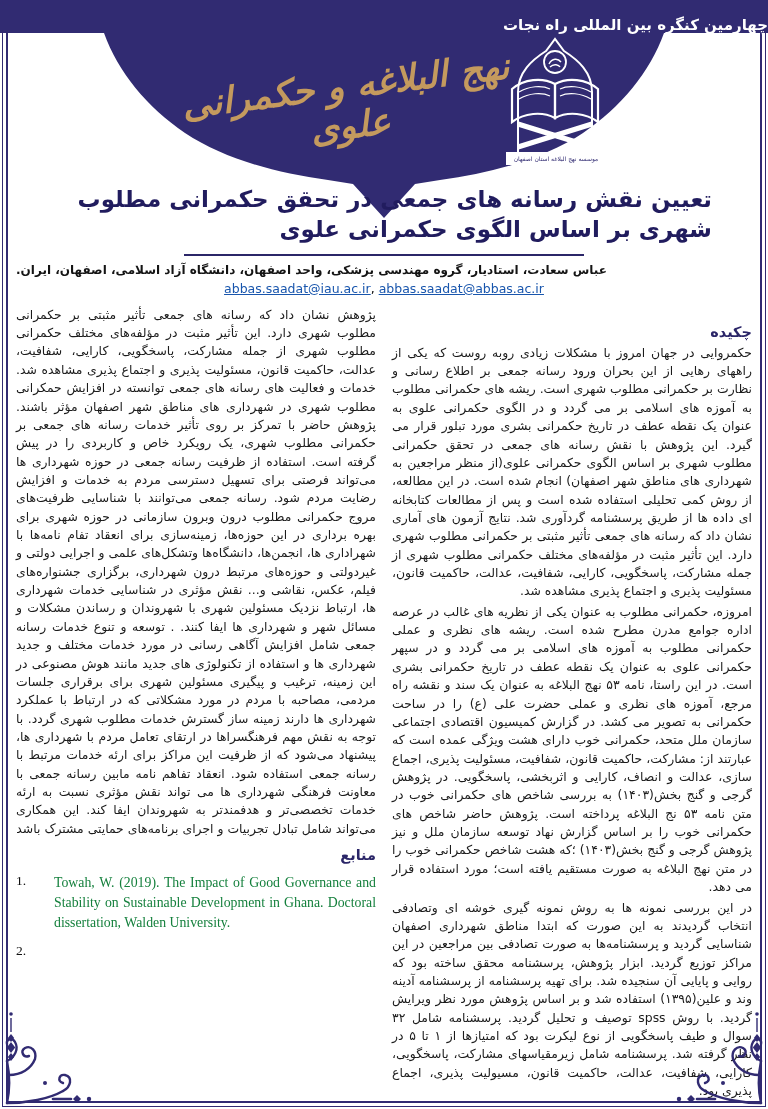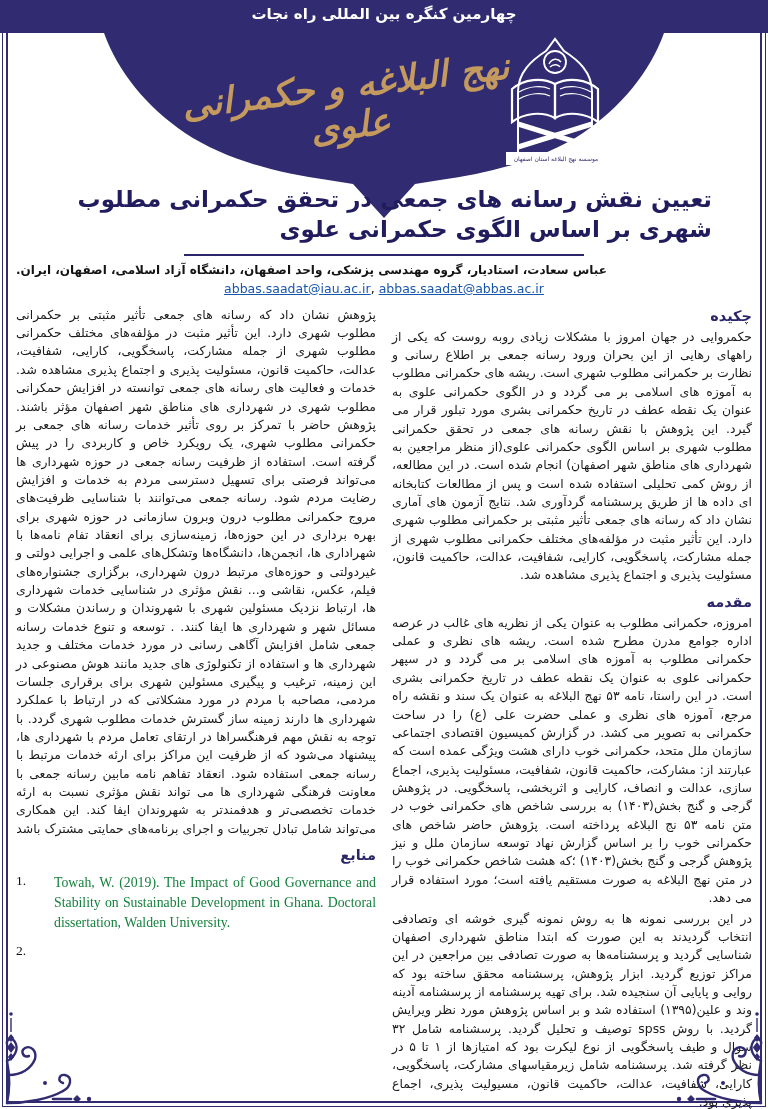--- a/index.html
+++ b/index.html
@@ -6,21 +6,21 @@
   .page{
     position:relative;width:768px;height:1109px;background:#ffffff;
     overflow:hidden;font-family:"DejaVu Sans",sans-serif;direction:rtl;
   }
   
   .frame-a{position:absolute;top:2px;left:2px;right:2px;bottom:2px;border:1px solid #312b72;pointer-events:none;}
   .frame-b{position:absolute;top:6px;left:6px;right:6px;bottom:6px;border:2px solid #312b72;pointer-events:none;}
   
   .banner{position:absolute;top:0;left:0;z-index:1;}
   .bar-title{
-    position:absolute;top:5px;left:0;width:768px;text-align:center;z-index:2;
+    position:absolute;top:16px;left:0;width:768px;text-align:right;z-index:2;
     color:#ffffff;font-weight:bold;font-size:15px;letter-spacing:.3px;
   }
   .calligraphy{
     position:absolute;top:66px;left:138px;width:420px;z-index:2;text-align:center;
     color:#c49a5e;font-size:36px;font-weight:bold;font-style:italic;
     transform:rotate(-7deg);line-height:1.1;
   }
   .logo{position:absolute;top:34px;left:492px;z-index:2;}
   
   .content{position:relative;z-index:2;padding:184px 16px 0 16px;}
@@ -28,21 +28,21 @@
     text-align:right;font-weight:bold;font-size:23px;line-height:1.32;
     color:#211c5e;margin:0 40px;
   }
   .rule{width:400px;height:2px;background:#2b2668;margin:9px auto 7px auto;}
   .authors{text-align:left;font-size:12px;font-weight:bold;color:#141414;margin:0;}
   .emails{text-align:center;font-size:12.5px;margin:4px 0 0 0;direction:ltr;}
   .emails a{color:#1956ad;text-decoration:underline;cursor:pointer;}
   .cols{display:flex;gap:16px;margin-top:10px;}
   .col{flex:1;min-width:0;}
   .sec-h{font-size:14.5px;font-weight:bold;color:#2b2668;margin:9px 0 4px 0;}
-  .sec-h.first{margin-top:2px;}
+  .sec-h.first{margin-top:18px;}
   .body-p{
     font-size:12.4px;line-height:1.48;text-align:justify;text-justify:inter-word;
     color:#1b1b1b;margin:0 0 2px 0;
   }
   .refs{margin-top:6px;}
   .ref{display:flex;gap:12px;direction:ltr;margin:10px 0 0 0;}
   .ref-num{width:26px;flex:none;text-align:left;font-size:13.5px;color:#111;font-family:"Liberation Serif",serif;}
   .ref-body-en{
     flex:1;direction:ltr;text-align:justify;font-family:"Liberation Serif",serif;
     font-size:13.8px;line-height:1.45;color:#15803d;
@@ -96,21 +96,20 @@
     <div class="rule"></div>
     <p class="authors">عباس سعادت، استادیار، گروه مهندسی پزشکی، واحد اصفهان، دانشگاه آزاد اسلامی، اصفهان، ایران.</p>
     <p class="emails"><a>abbas.saadat@iau.ac.ir</a><span>, </span><a>abbas.saadat@abbas.ac.ir</a></p>
 
     <div class="cols">
 
       <div class="col">
         <h3 class="sec-h first">چکیده</h3>
         <p class="body-p">حکمروایی در جهان امروز با مشکلات زیادی روبه روست که یکی از راههای رهایی از این بحران ورود رسانه جمعی بر اطلاع رسانی و نظارت بر حکمرانی مطلوب شهری است. ریشه های حکمرانی مطلوب به آموزه های اسلامی بر می گردد و در الگوی حکمرانی علوی به عنوان یک نقطه عطف در تاریخ حکمرانی بشری مورد تبلور قرار می گیرد. این پژوهش با نقش رسانه های جمعی در تحقق حکمرانی مطلوب شهری بر اساس الگوی حکمرانی علوی(از منظر مراجعین به شهرداری های مناطق شهر اصفهان) انجام شده است. در این مطالعه، از روش کمی تحلیلی استفاده شده است و پس از مطالعات کتابخانه ای داده ها از طریق پرسشنامه گردآوری شد. نتایج آزمون های آماری نشان داد که رسانه های جمعی تأثیر مثبتی بر حکمرانی مطلوب شهری دارد. این تأثیر مثبت در مؤلفه‌های مختلف حکمرانی مطلوب شهری از جمله مشارکت، پاسخگویی، کارایی، شفافیت، عدالت، حاکمیت قانون، مسئولیت پذیری و اجتماع پذیری مشاهده شد.</p>
 
-        <h3 class="sec-h">مقدمه</h3>
         <p class="body-p">امروزه، حکمرانی مطلوب به عنوان یکی از نظریه های غالب در عرصه اداره جوامع مدرن مطرح شده است. ریشه های نظری و عملی حکمرانی مطلوب به آموزه های اسلامی بر می گردد و در سپهر حکمرانی علوی به عنوان یک نقطه عطف در تاریخ حکمرانی بشری است. در این راستا، نامه ۵۳ نهج البلاغه به عنوان یک سند و نقشه راه مرجع، آموزه های نظری و عملی حضرت علی (ع) را در ساحت حکمرانی به تصویر می کشد. در گزارش کمیسیون اقتصادی اجتماعی سازمان ملل متحد، حکمرانی خوب دارای هشت ویژگی عمده است که عبارتند از: مشارکت، حاکمیت قانون، شفافیت، مسئولیت پذیری، اجماع سازی، عدالت و انصاف، کارایی و اثربخشی، پاسخگویی. در پژوهش گرجی و گنج بخش(۱۴۰۳) به بررسی شاخص های حکمرانی خوب در متن نامه ۵۳ نج البلاغه پرداخته است. پژوهش حاضر شاخص های حکمرانی خوب را بر اساس گزارش نهاد توسعه سازمان ملل و نیز پژوهش گرجی و گنج بخش(۱۴۰۳) ؛که هشت شاخص حکمرانی خوب را در متن نهج البلاغه به صورت مستقیم یافته است؛ مورد استفاده قرار می دهد.</p>
 
         <p class="body-p">در این بررسی نمونه ها به روش نمونه گیری خوشه ای وتصادفی انتخاب گردیدند به این صورت که ابتدا مناطق شهرداری اصفهان شناسایی گردید و پرسشنامه‌ها به صورت تصادفی بین مراجعین در این مراکز توزیع گردید. ابزار پژوهش، پرسشنامه محقق ساخته بود که روایی و پایایی آن سنجیده شد. برای تهیه پرسشنامه از پرسشنامه آدینه وند و علین(۱۳۹۵) استفاده شد و بر اساس پژوهش مورد نظر ویرایش گردید. با روش spss توصیف و تحلیل گردید. پرسشنامه شامل ۳۲ سوال و طیف پاسخگویی از نوع لیکرت بود که امتیازها از ۱ تا ۵ در نظر گرفته شد. پرسشنامه شامل زیرمقیاسهای مشارکت، پاسخگویی، کارایی، شفافیت، عدالت، حاکمیت قانون، مسیولیت پذیری، اجماع پذیری بود.</p>
       </div>
 
       <div class="col">
         <p class="body-p">پژوهش نشان داد که رسانه های جمعی تأثیر مثبتی بر حکمرانی مطلوب شهری دارد. این تأثیر مثبت در مؤلفه‌های مختلف حکمرانی مطلوب شهری از جمله مشارکت، پاسخگویی، کارایی، شفافیت، عدالت، حاکمیت قانون، مسئولیت پذیری و اجتماع پذیری مشاهده شد. خدمات و فعالیت های رسانه های جمعی توانسته در افزایش حمکرانی مطلوب شهری در شهرداری های مناطق شهر اصفهان مؤثر باشند. پژوهش حاضر با تمرکز بر روی تأثیر خدمات رسانه های جمعی بر حکمرانی مطلوب شهری، یک رویکرد خاص و کاربردی را در پیش گرفته است. استفاده از ظرفیت رسانه جمعی در حوزه شهرداری ها می‌تواند فرصتی برای تسهیل دسترسی مردم به خدمات و افزایش رضایت مردم شود. رسانه جمعی می‌توانند با شناسایی ظرفیت‌های مروج حکمرانی مطلوب درون وبرون سازمانی در حوزه شهری برای بهره برداری در این حوزه‌ها، زمینه‌سازی برای انعقاد تفام نامه‌ها با شهراداری ها، انجمن‌ها، دانشگاه‌ها وتشکل‌های علمی و اجرایی دولتی و غیردولتی و حوزه‌های مرتبط درون شهرداری، برگزاری جشنواره‌های فیلم، عکس، نقاشی و... نقش مؤثری در شناسایی خدمات شهرداری ها، ارتباط نزدیک مسئولین شهری با شهروندان و رساندن مشکلات و مسائل شهر و شهرداری ها ایفا کنند. . توسعه و تنوع خدمات رسانه جمعی شامل افزایش آگاهی رسانی در مورد خدمات مختلف و جدید شهرداری ها و استفاده از تکنولوژی های جدید مانند هوش مصنوعی در این زمینه، ترغیب و پیگیری مسئولین شهری برای برقراری جلسات مردمی، مصاحبه با مردم در مورد مشکلاتی که در ارتباط با عملکرد شهرداری ها دارند زمینه ساز گسترش خدمات مطلوب شهری گردد. با توجه به نقش مهم فرهنگسراها در ارتقای تعامل مردم با شهرداری ها، پیشنهاد می‌شود که از ظرفیت این مراکز برای ارئه خدمات مرتبط با رسانه جمعی استفاده شود. انعقاد تفاهم نامه مابین رسانه جمعی با معاونت فرهنگی شهرداری ها می تواند نقش مؤثری نسبت به ارئه خدمات تخصصی‌تر و هدفمندتر به شهروندان ایفا کند. این همکاری می‌تواند شامل تبادل تجربیات و اجرای برنامه‌های حمایتی مشترک باشد</p>
 
         <h3 class="sec-h" style="margin-top:9px;">منابع</h3>
         <div class="refs">

